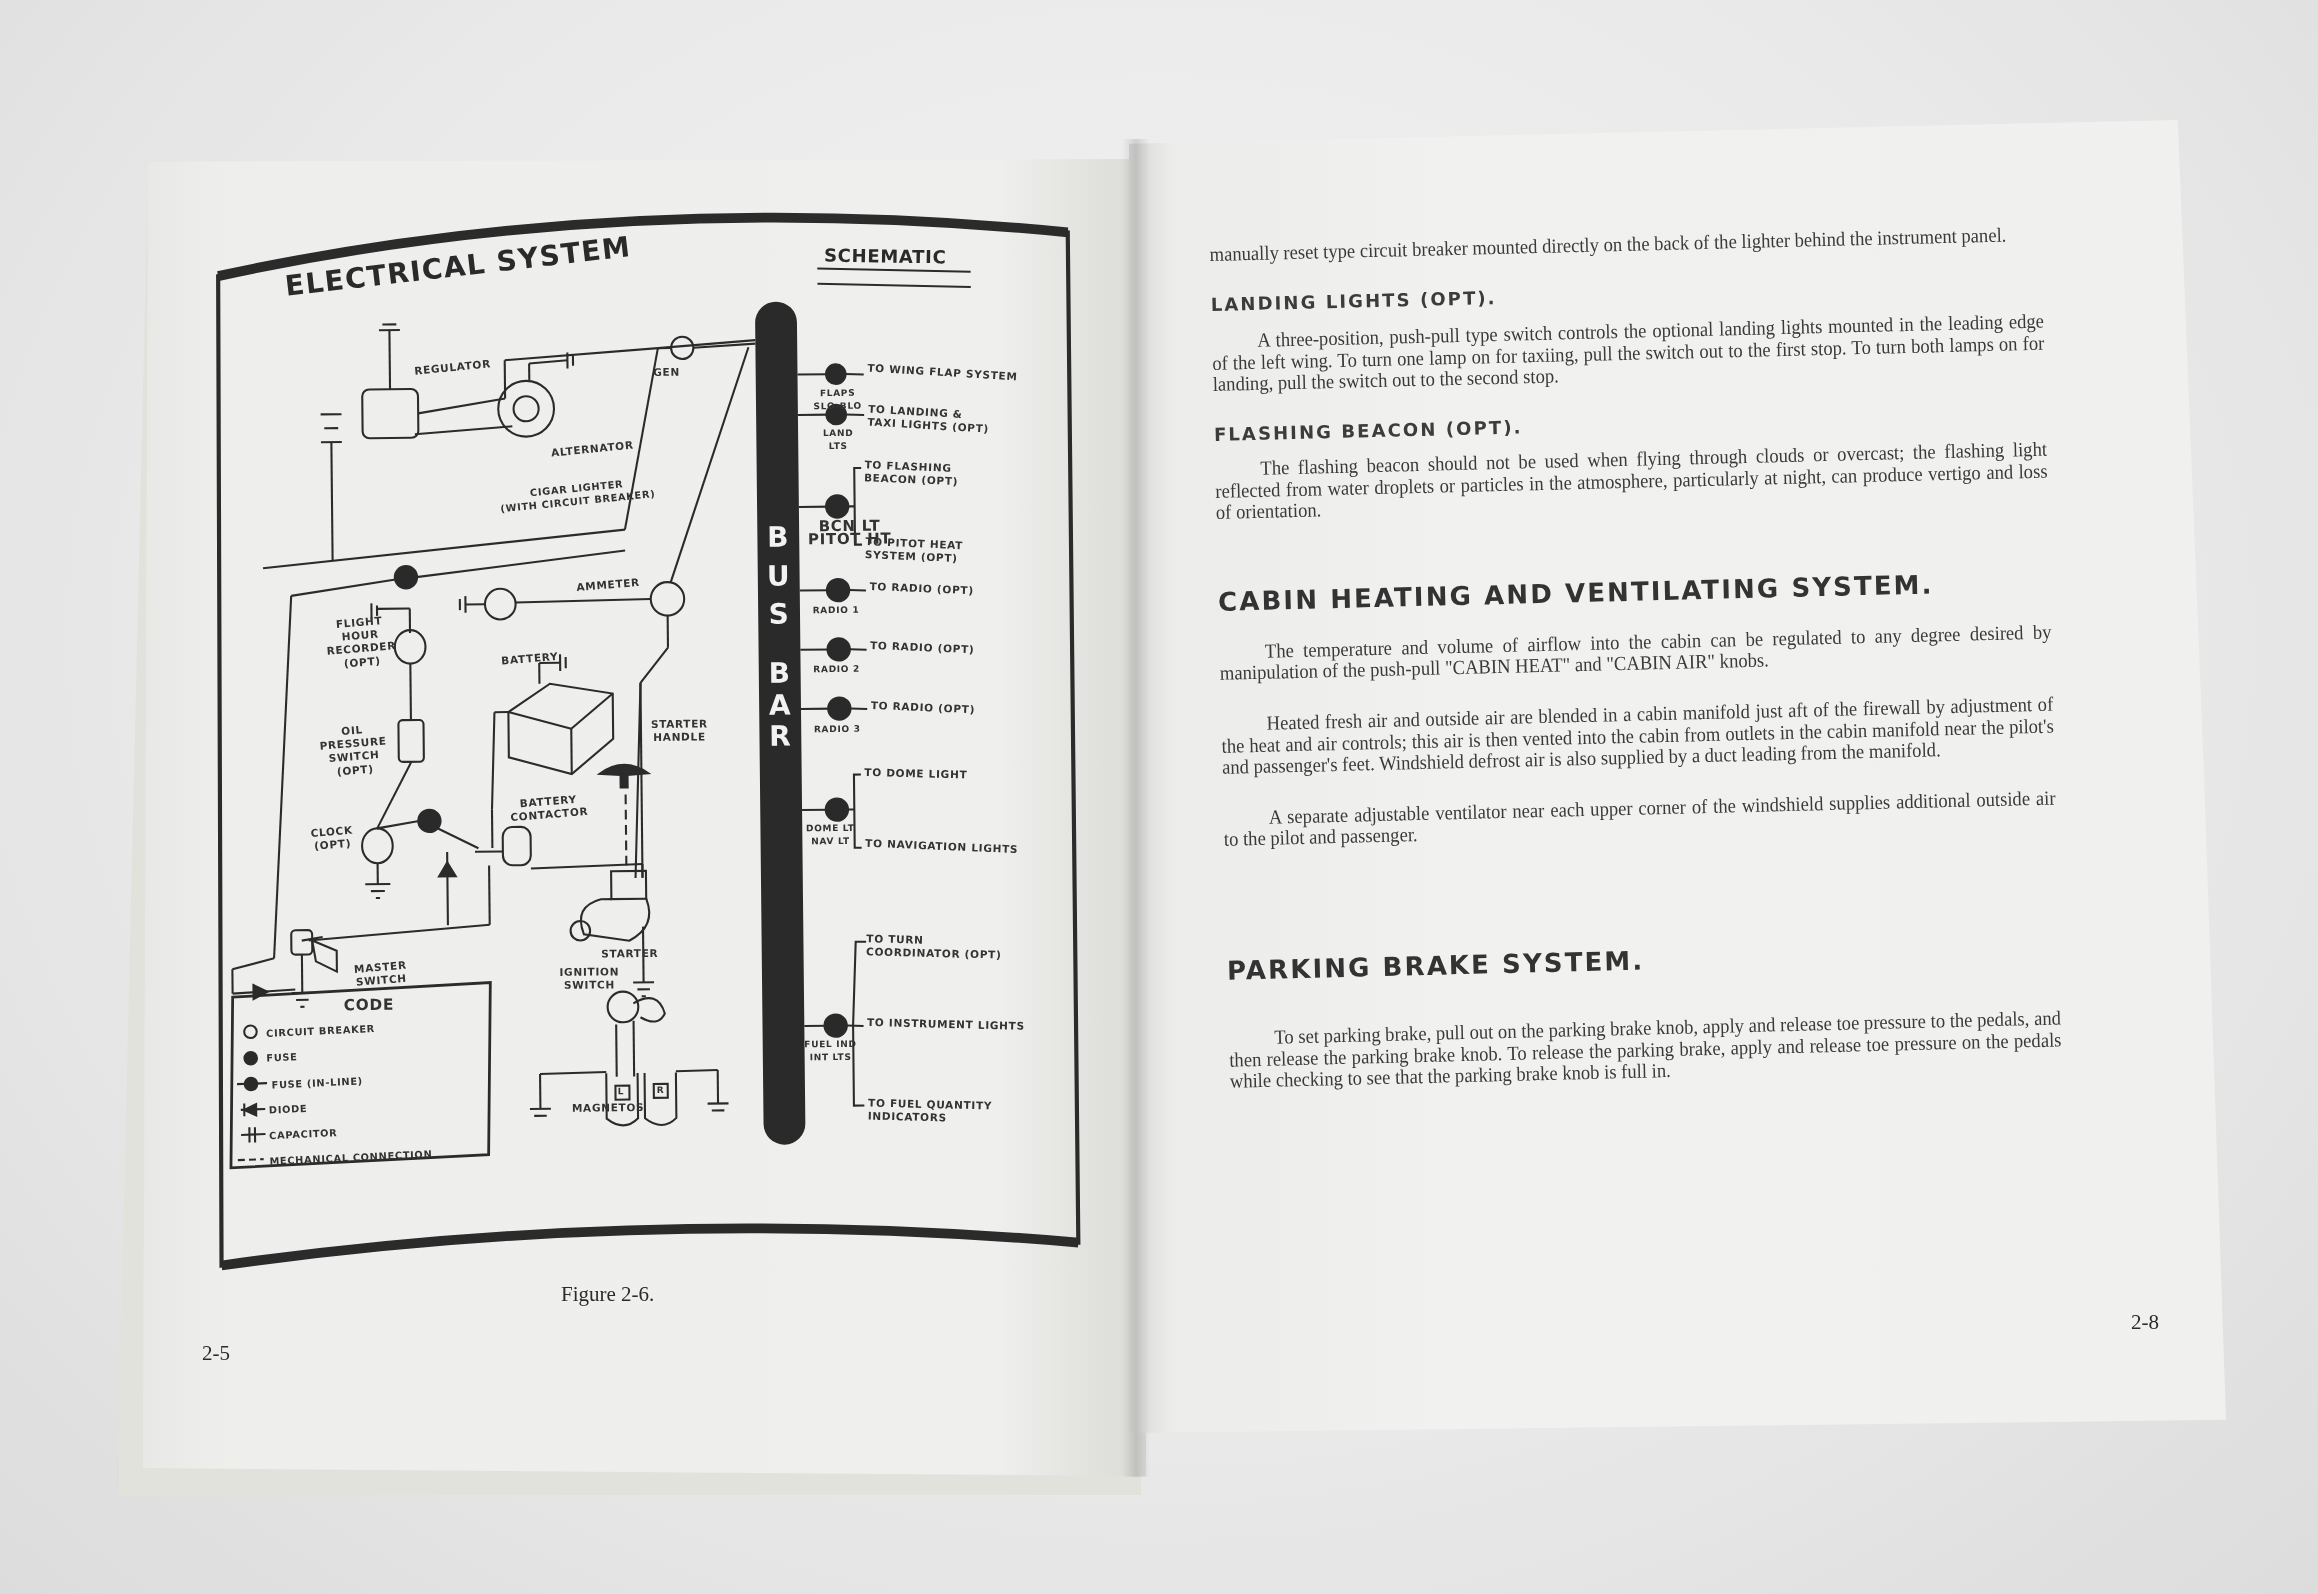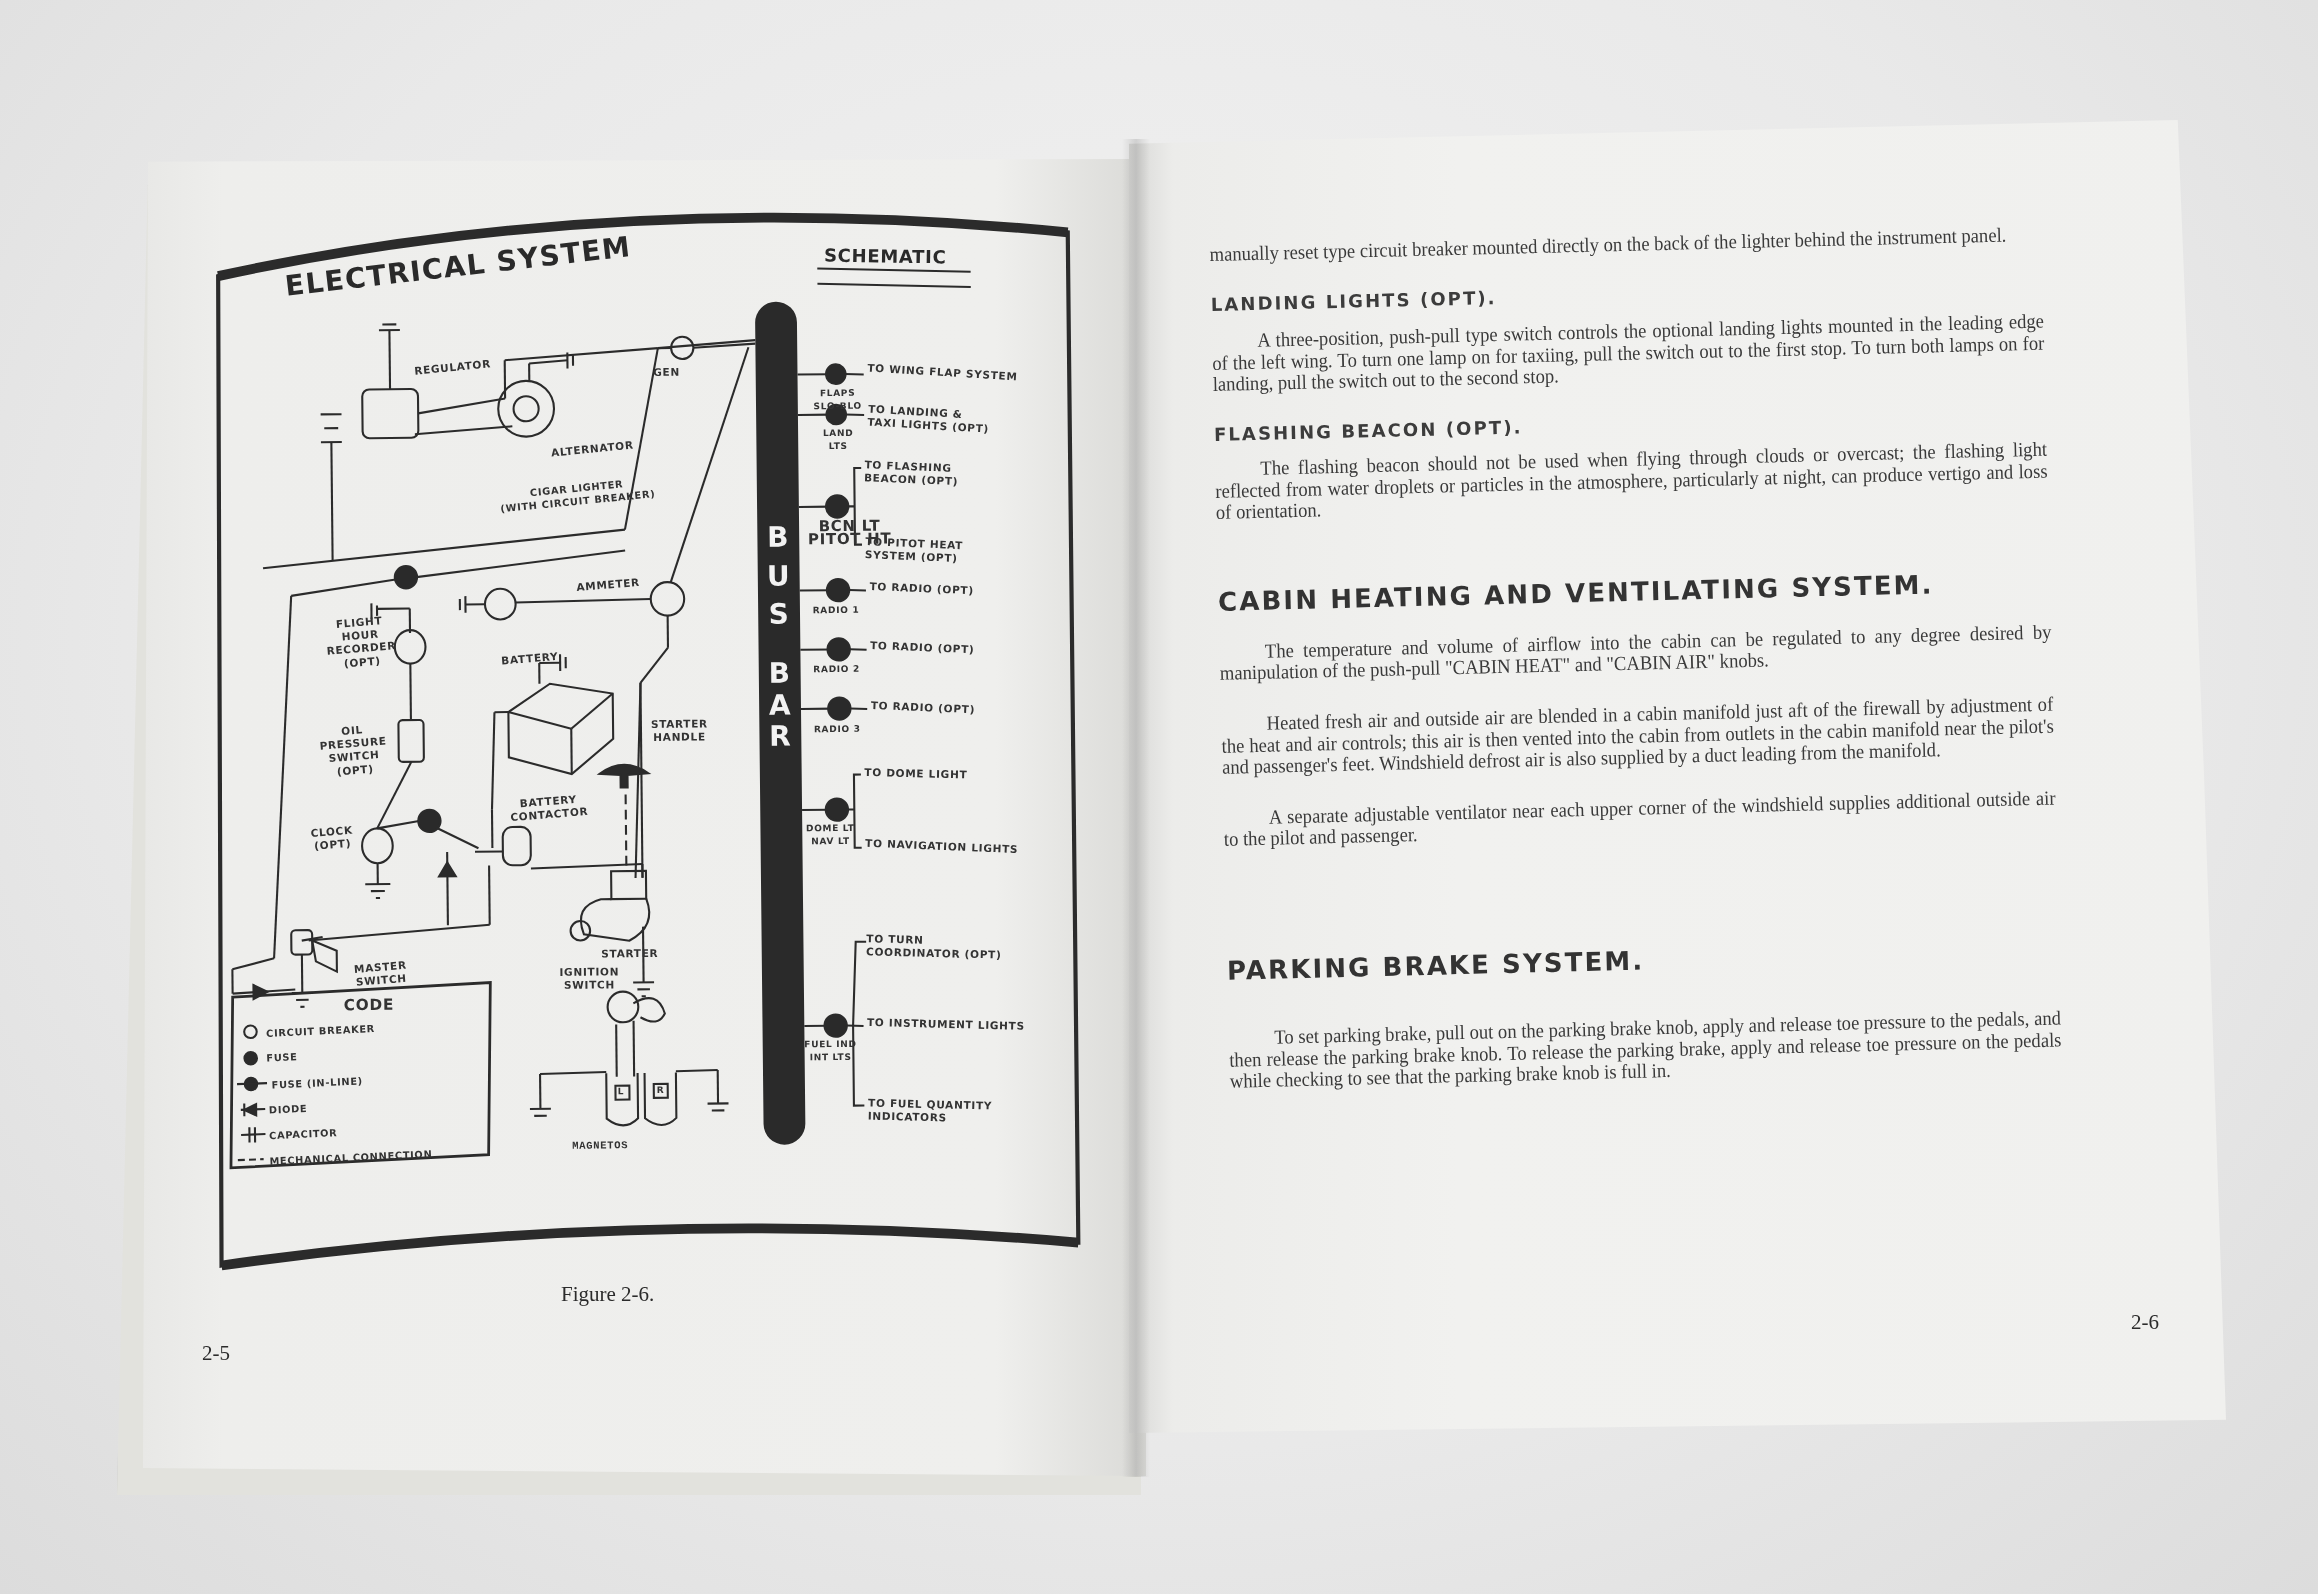--- a/index.html
+++ b/index.html
@@ -337,21 +337,21 @@
 HANDLE</div>
   <div class="dlabel" style="left:300px; top:592px; transform:rotate(-4deg);">BATTERY
 CONTACTOR</div>
   <div class="dlabel" style="left:101px; top:620px; transform:rotate(-4deg);">CLOCK
 (OPT)</div>
   <div class="dlabel" style="left:390px; top:745px;">STARTER</div>
   <div class="dlabel" style="left:143px; top:756px; transform:rotate(-4deg);">MASTER
 SWITCH</div>
   <div class="dlabel" style="left:348px; top:763px;">IGNITION
 SWITCH</div>
-  <div class="dlabel" style="left:359px; top:937px;font-family:Liberation Mono, monospace;">MAGNETOS</div>
+  <div class="dlabel" style="left:359px; top:899px;">MAGNETOS</div>
   <div class="dlabel" style="left:405px; top:883px; font-size:9px;">L</div>
   <div class="dlabel" style="left:444px; top:882px; font-size:9px;">R</div>
 
   <div class="dlabel" style="left:608px; top:187px; font-size:9px;">FLAPS
 SLO-BLO</div>
   <div class="dlabel" style="left:617px; top:227px; font-size:9px;">LAND
 LTS</div>
   <div class="dlabel" style="left:601px; top:320px; font-size:15px;">BCN LT
 PITOT HT</div>
   <div class="dlabel" style="left:605px; top:404px; font-size:9px;">RADIO 1</div>
@@ -413,14 +413,14 @@
   <p class="indent">Heated fresh air and outside air are blended in a cabin manifold just aft of the firewall by adjustment of the heat and air controls; this air is then vented into the cabin from outlets in the cabin manifold near the pilot's and passenger's feet.  Windshield defrost air is also supplied by a duct leading from the manifold.</p>
   <div style="height:29px"></div>
   <p class="indent">A separate adjustable ventilator near each upper corner of the windshield supplies additional outside air to the pilot and passenger.</p>
 
   <div style="height:105px"></div>
   <h2 class="h-main">PARKING BRAKE SYSTEM.</h2>
   <div style="height:42px"></div>
   <p class="indent">To set parking brake, pull out on the parking brake knob, apply and release toe pressure to the pedals,  and then release the parking brake knob.  To release the parking brake,  apply and release toe pressure on the pedals while checking to see that the parking brake knob is full in.</p>
 </div>
 
-<div class="page-num" style="left:2131px; top:1310px;">2-6</div>
+<div class="page-num" style="left:2131px; top:1310px;">2-8</div>
 
 
 </body></html>

